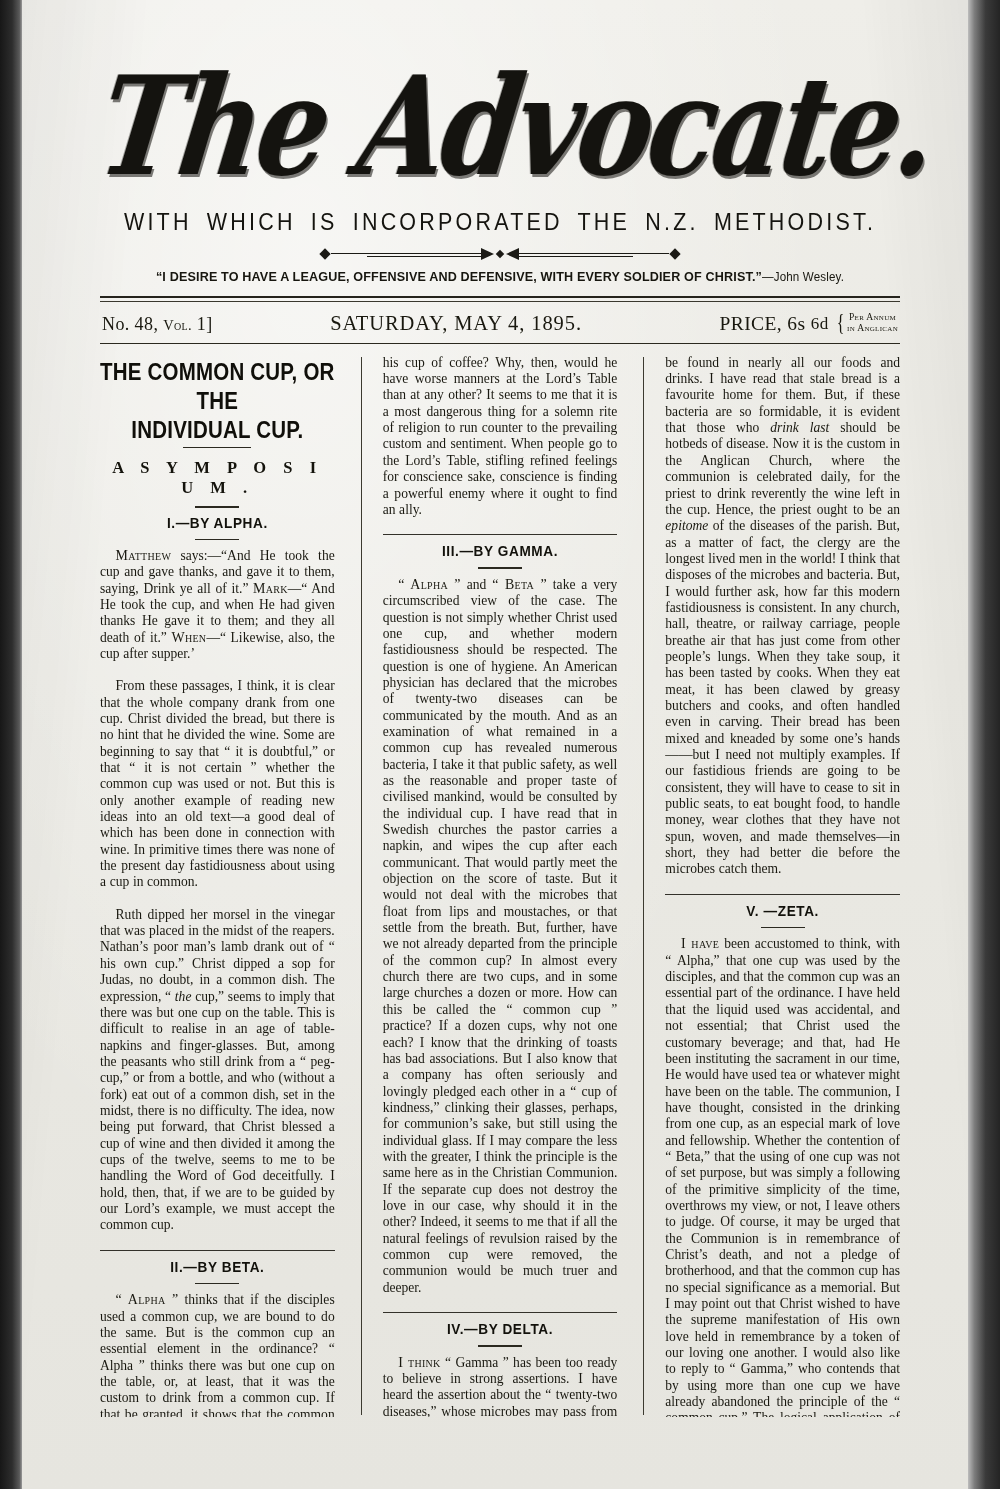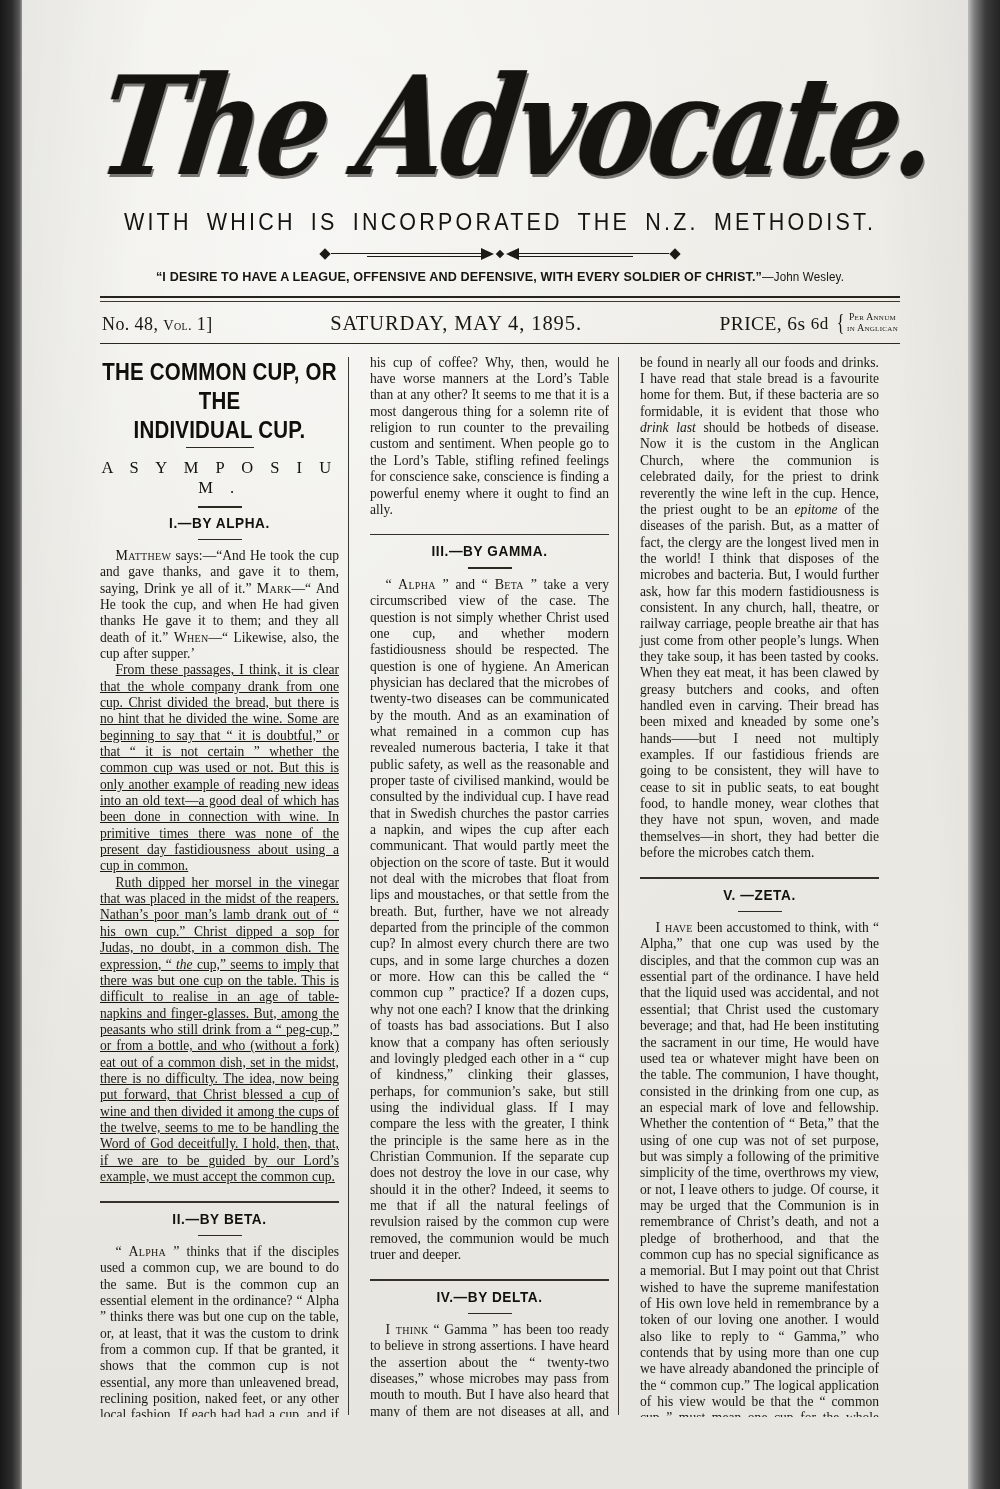--- a/index.html
+++ b/index.html
@@ -185,27 +185,28 @@
     height: 1px;
     margin-bottom: 10px;
   }
 
   
   .columns {
     position: relative;
     display: flex;
     height: 1062px;
     overflow: hidden;
+    gap: 8px;
   }
   .col {
     width: 239px;
     position: relative;
     overflow: hidden;
   }
-  .col + .col { margin-left: 9px; padding-left: 22px; }
+  .col + .col { margin-left: 18px; padding-left: 22px; }
   .col + .col:before {
     content: "";
     position: absolute;
     left: 0; top: 2px; bottom: 2px;
     width: 1px;
     background: #3c3a30;
   }
 
   .headline {
     font-family: "Liberation Sans", sans-serif;
@@ -222,21 +223,21 @@
   .hr-short {
     width: 68px;
     height: 1.4px;
     background: #2b2920;
     margin: 15px auto 10px auto;
   }
   .hr-short.tiny { width: 44px; margin: 8px auto 8px auto; }
   .subhead {
     font-family: "Liberation Serif", serif;
     font-size: 16.5px;
-    font-weight: 400;
+    font-weight: 700;
     letter-spacing: 6.5px;
     text-align: center;
     color: #14130c;
     margin: 0;
   }
   .byline {
     font-family: "Liberation Sans", sans-serif;
     font-weight: 700;
     font-size: 13.6px;
     letter-spacing: 0.6px;
@@ -256,21 +257,21 @@
     font-size: 13.55px;
     line-height: 16.35px;
     text-align: justify;
     text-justify: inter-word;
     color: #191810;
     margin: 0;
     text-indent: 1.15em;
     hyphens: none;
     word-spacing: 0.02em;
   }
-  p.body + p.body { margin-top: 0; text-decoration: underline; }
+  p.body + p.body { margin-top: 16px; }
   p.body.noindent { text-indent: 0; }
   .sc {
     font-variant: small-caps;
     font-size: 1.03em;
     letter-spacing: 0.3px;
   }
   .it { font-style: italic; }
 
   
   #grain {

